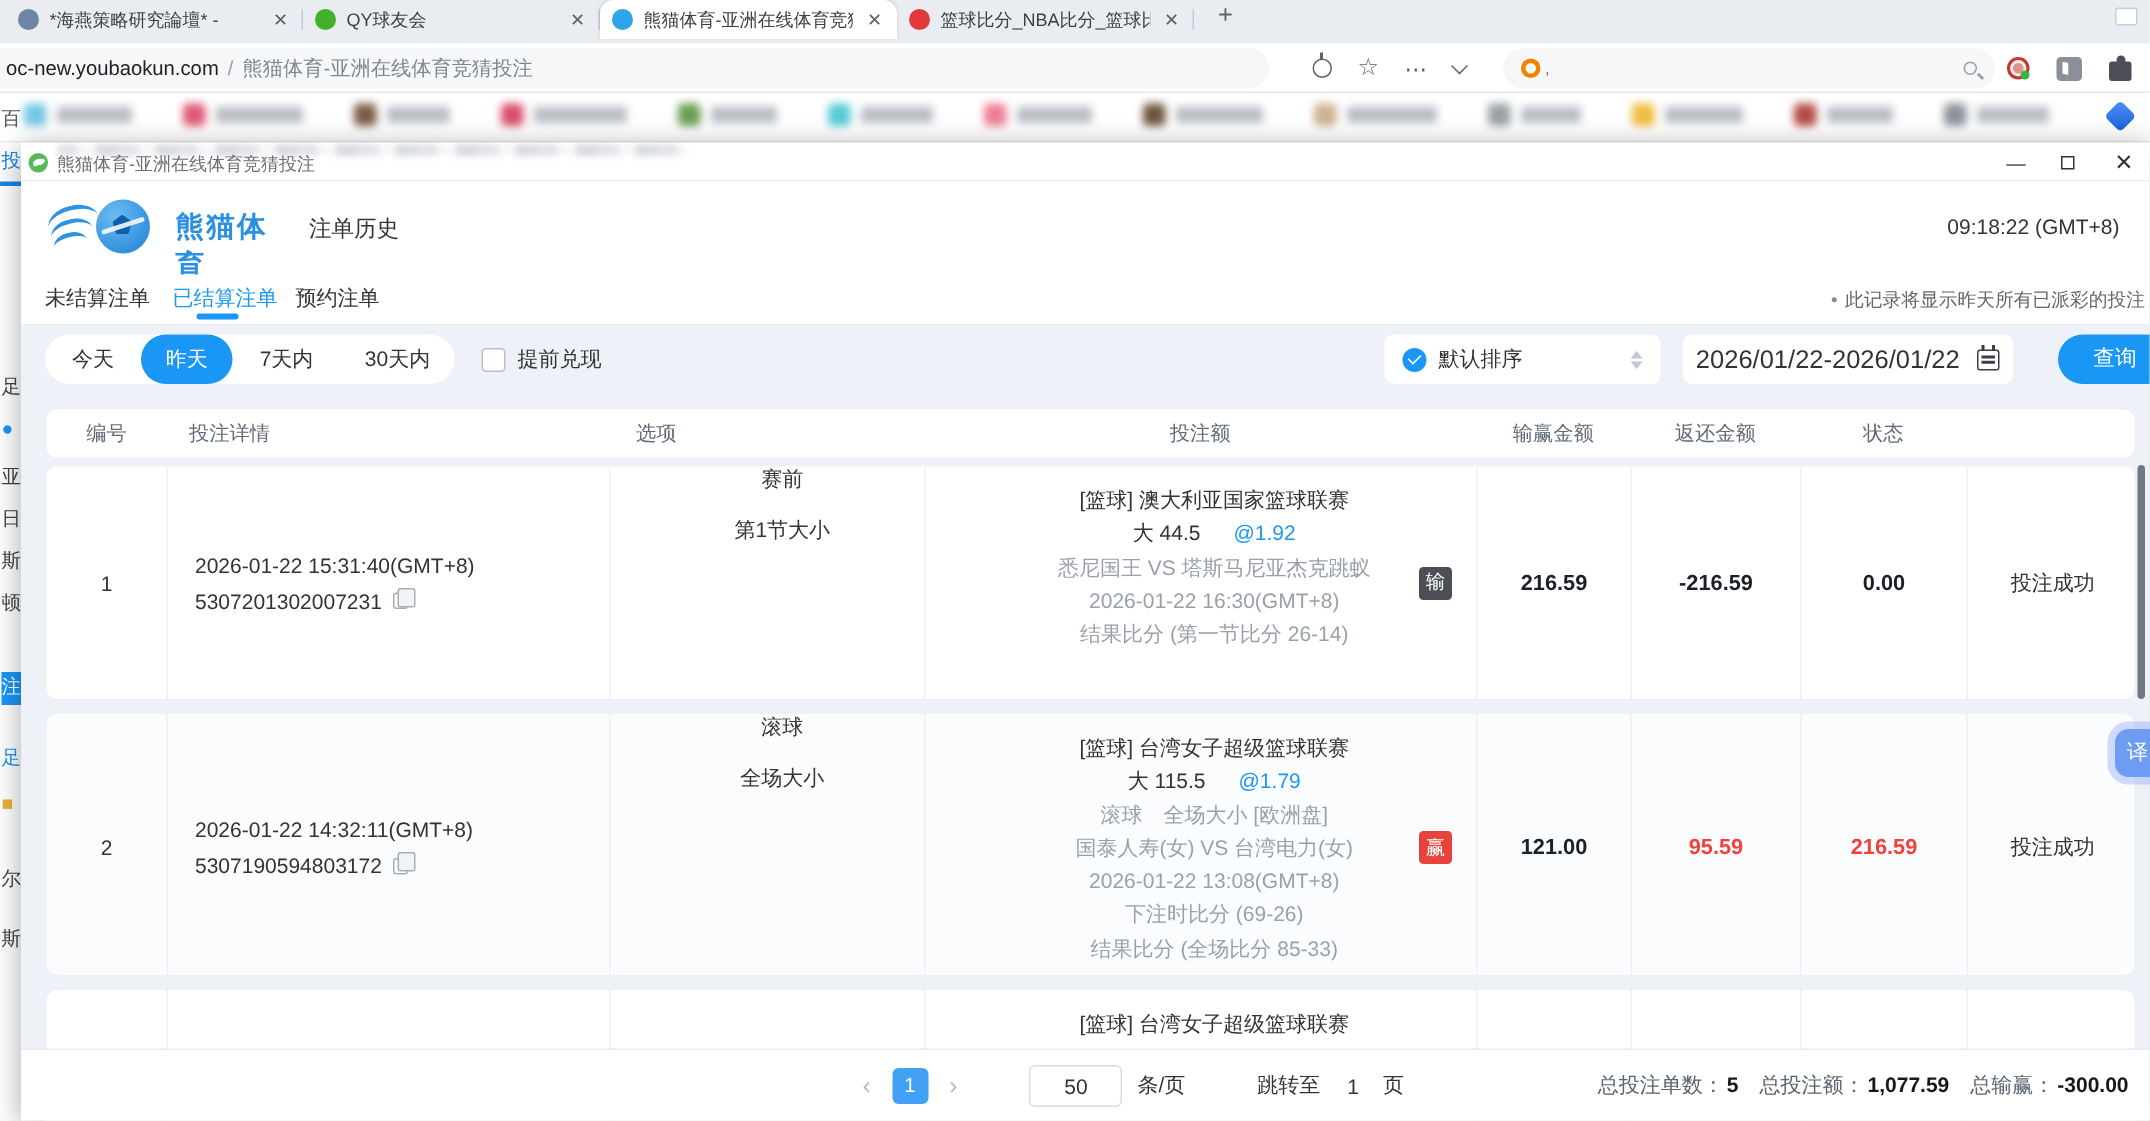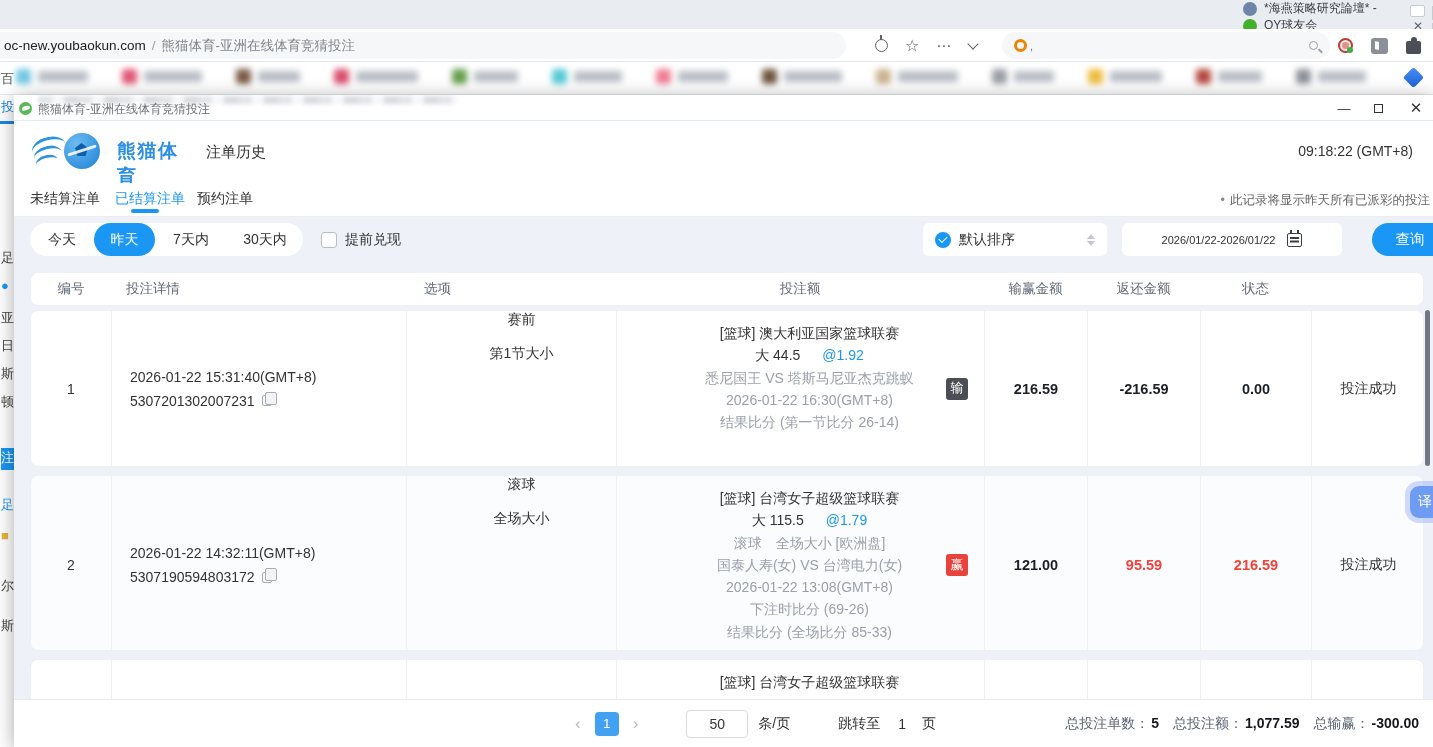--- a/index.html
+++ b/index.html
@@ -1,21 +1,21 @@
 <!DOCTYPE html>
 <html><head>
 <meta charset="utf-8">
 <style>
   * { margin:0; padding:0; box-sizing:border-box; }
   html,body { width:1433px; height:747px; overflow:hidden; background:#fff;
     font-family:"Liberation Sans","DejaVu Sans",sans-serif; }
 
   
   .tabstrip { position:absolute; left:0; top:0; width:1433px; height:29px; background:#e9ecf1; }
-  .tabs { display:flex; padding-left:28px; height:29px; align-items:flex-end;flex-direction:column; }
+  .tabs { display:flex; padding-left:4px; height:29px; align-items:flex-start; }
   .tab { width:198px; height:26px; display:flex; align-items:center; gap:7px; padding:0 8px;
     font-size:12px; color:#3c4043; border-radius:9px 9px 0 0; position:relative; }
   .tab:not(.active)::after { content:""; position:absolute; right:0; top:6px; height:14px; width:1px; background:#c6cad1; }
   .tab.active { background:#fff; box-shadow:0 -1px 3px rgba(0,0,0,.12); }
   .tab-ic { width:14px; height:14px; border-radius:50%; flex:none; }
   .tab-title { flex:1; white-space:nowrap; overflow:hidden; }
   .tab-close { color:#5f6368; font-size:12px; padding:0 2px; }
   .newtab { font-size:17px; color:#5f6368; margin-left:10px; padding:0 6px 3px; }
   .win-max-frag { position:absolute; right:8px; top:5px; width:15px; height:12px; border:1px solid #c9cdd3; background:#fff; border-radius:2px; }
 
@@ -104,21 +104,21 @@
   .cashout { position:absolute; left:307px; top:8px; display:flex; align-items:center; gap:8px; font-size:14px; color:#333; }
   .checkbox { width:16px; height:16px; border:1px solid #b9bec8; border-radius:3px; background:#fff; }
   .sortsel { position:absolute; left:909px; top:0; width:184px; height:33px; background:#fff; border-radius:6px; display:flex; align-items:center; padding:0 12px; gap:8px; }
   .checkcircle { width:16px; height:16px; border-radius:50%; background:#1a97f5; position:relative; flex:none; }
   .checkcircle::after { content:""; position:absolute; left:4px; top:4px; width:7px; height:4px; border-left:1.8px solid #fff; border-bottom:1.8px solid #fff; transform:rotate(-45deg); }
   .sortsel .lbl { font-size:14px; color:#333; }
   .sortarrows { margin-left:auto; display:flex; flex-direction:column; gap:2px; }
   .sortarrows i { width:0; height:0; border-left:4px solid transparent; border-right:4px solid transparent; }
   .sortarrows .up { border-bottom:5px solid #c2c8d2; }
   .sortarrows .dn { border-top:5px solid #c2c8d2; }
-  .datebox { position:absolute; left:1108px; top:0; width:220px; height:33px; background:#fff; border-radius:6px; display:flex; align-items:center; justify-content:center; gap:12px; font-size:11px; color:#333; }
+  .datebox { position:absolute; left:1108px; top:0; width:220px; height:33px; background:#fff; border-radius:6px; display:flex; align-items:center; justify-content:center; gap:12px; font-size:17px; color:#333; }
   .cal { width:15px; height:14px; border:1.5px solid #3a3f47; border-radius:2px; position:relative; margin-top:1px; }
   .cal::before { content:""; position:absolute; left:1.5px; top:-4px; width:2px; height:4px; background:#3a3f47; box-shadow:7px 0 0 #3a3f47; }
   .cal::after { content:""; position:absolute; left:1.5px; top:3px; width:9px; height:1.5px; background:#3a3f47; box-shadow:0 3.5px 0 #3a3f47; }
   .querybtn { position:absolute; left:1358px; top:0; width:76px; height:33px; border-radius:17px; background:#1a97f5; color:#fff; font-size:14.5px; text-align:center; line-height:33px; }
 
   
   .t-grid { display:grid; grid-template-columns:80px 295px 210px 368px 103px 113px 111px 114px; }
   .thead { position:absolute; left:16px; top:55px; width:1394px; height:34px; background:#fff; border:1px solid #eef0f5; border-radius:8px; font-size:13.5px; color:#606a78; }
   .thead > div { display:flex; align-items:center; }
   .th-c { justify-content:center; }

